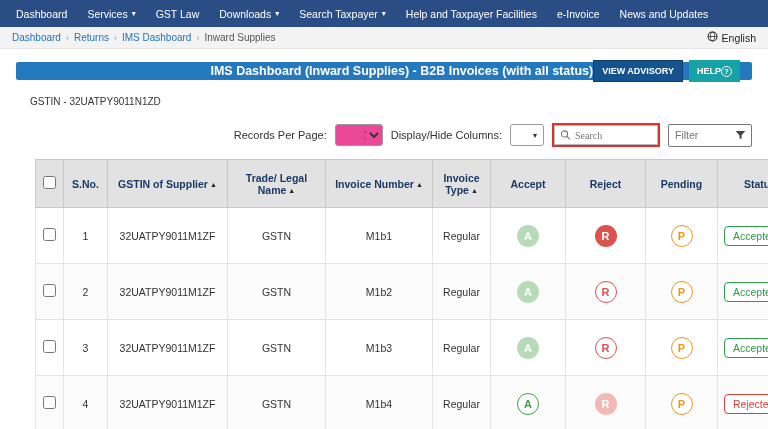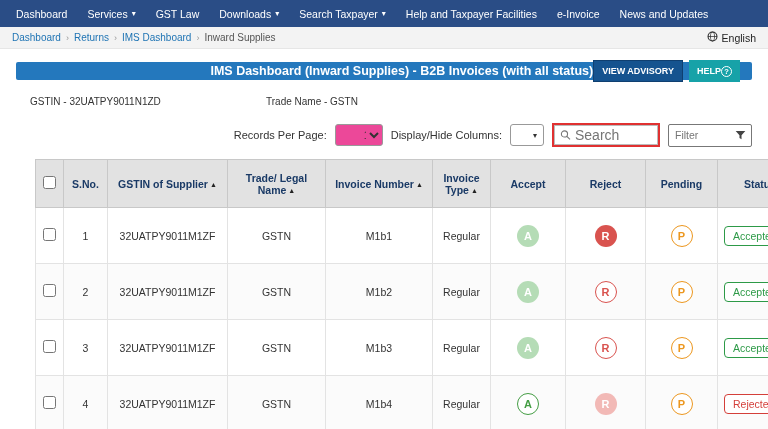--- a/index.html
+++ b/index.html
@@ -91,21 +91,21 @@
     padding: 0 6px; font-size: 8px; color: #333; cursor: pointer;
   }
   .search-wrap {
     border: 2px solid var(--highlight, #e03131);
     display: inline-flex; align-items: center; position: relative;
   }
   .search-wrap input {
     width: 104px; height: 20px;
     border: 1px solid #bbb;
     padding: 0 4px 0 20px;
-    font-family: Liberation Sans, sans-serif; font-size: 14px; color: #333;
+    font-family: Liberation Serif, serif; font-size: 10px; color: #333;
   }
   .search-icon { position: absolute; left: 6px; top: 50%; transform: translateY(-50%); display: flex; }
   .filter-wrap { position: relative; display: inline-flex; align-items: center; }
   .filter-wrap input {
     width: 84px; height: 23px;
     border: 1px solid #777; border-radius: 2px;
     padding: 0 20px 0 6px;
     font-family: inherit; font-size: 10.5px; color: #333;
   }
   .filter-icon { position: absolute; right: 6px; top: 50%; transform: translateY(-50%); display: flex; }
@@ -224,21 +224,20 @@
       <button class="btn btn-advisory">VIEW ADVISORY</button>
       <button class="btn btn-help">
         <span>HELP</span>
         <span class="qcircle">?</span>
       </button>
     </span>
   </div>
 
   <div class="inforow">
     <span>GSTIN - 32UATPY9011N1ZD</span>
-    <span>Trade Name - GSTN</span>
   </div>
 
   <div class="controls">
     <span>Records Per Page:</span>
     <select class="records-select">
       <option>10</option>
     </select>
     <span>Display/Hide Columns:</span>
     <span class="cols-dd">
       <span>▾</span>

